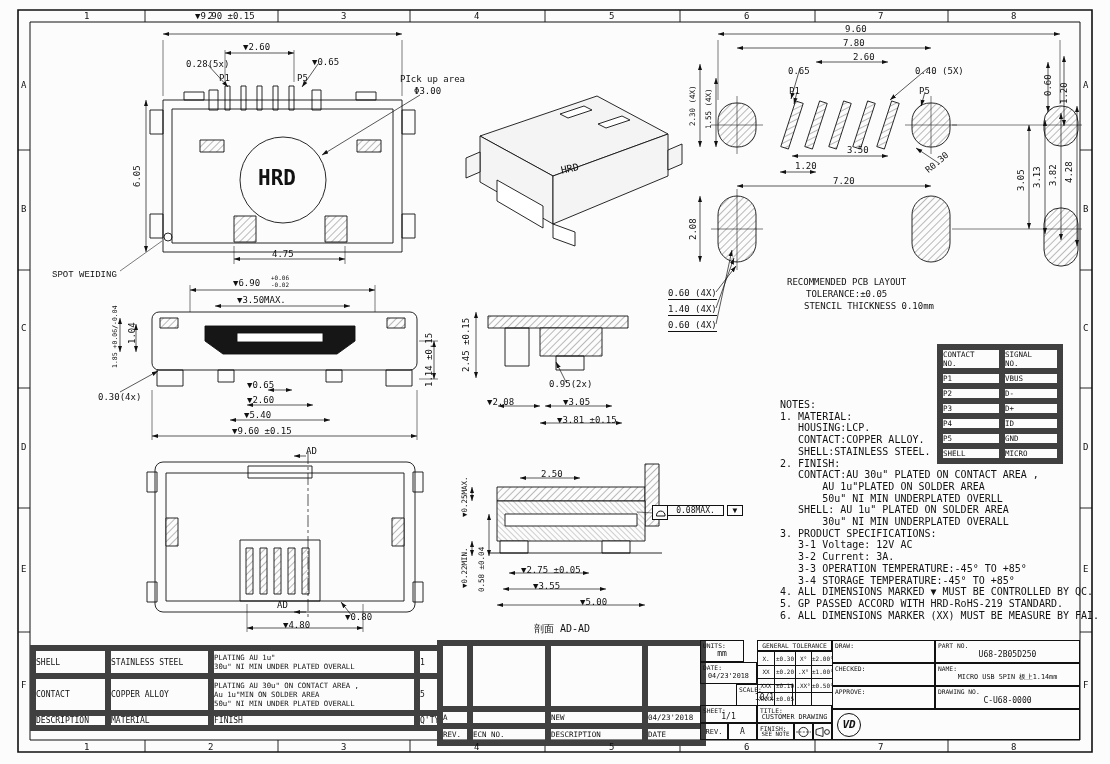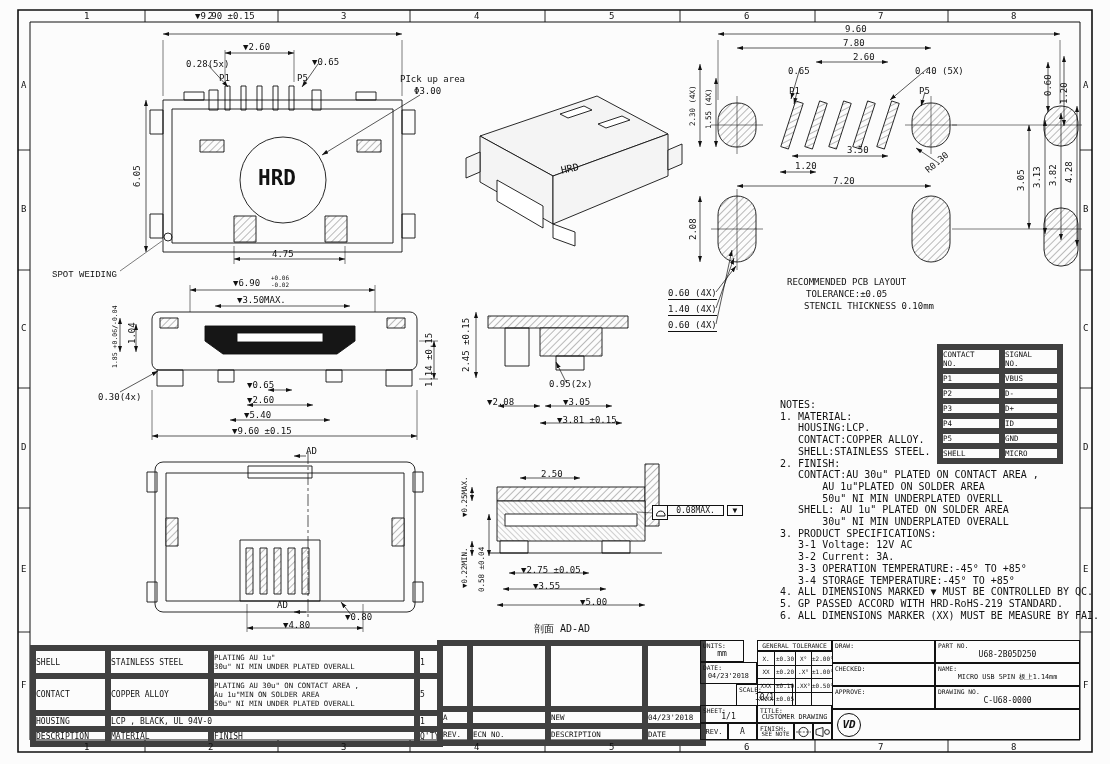--- a/index.html
+++ b/index.html
@@ -312,25 +312,20 @@
 30u" NI MIN UNDER PLATED OVERALL</td>
         <td>1</td>
       </tr>
       <tr style="height:37px">
         <td>CONTACT</td>
         <td>COPPER ALLOY</td>
         <td class="pre">PLATING AU 30u" ON CONTACT AREA ,
 Au 1u"MIN ON SOLDER AREA
 50u" NI MIN UNDER PLATED OVERALL</td>
         <td>5</td>
-      </tr>
-      <tr style="height:16px">
-        <td>HOUSING</td>
-        <td colspan="2">LCP , BLACK, UL 94V-0</td>
-        <td>1</td>
       </tr>
       <tr style="height:14px">
         <td>DESCRIPTION</td>
         <td>MATERIAL</td>
         <td>FINISH</td>
         <td>Q'TY</td>
       </tr>
     </tbody>
   </table>
 

